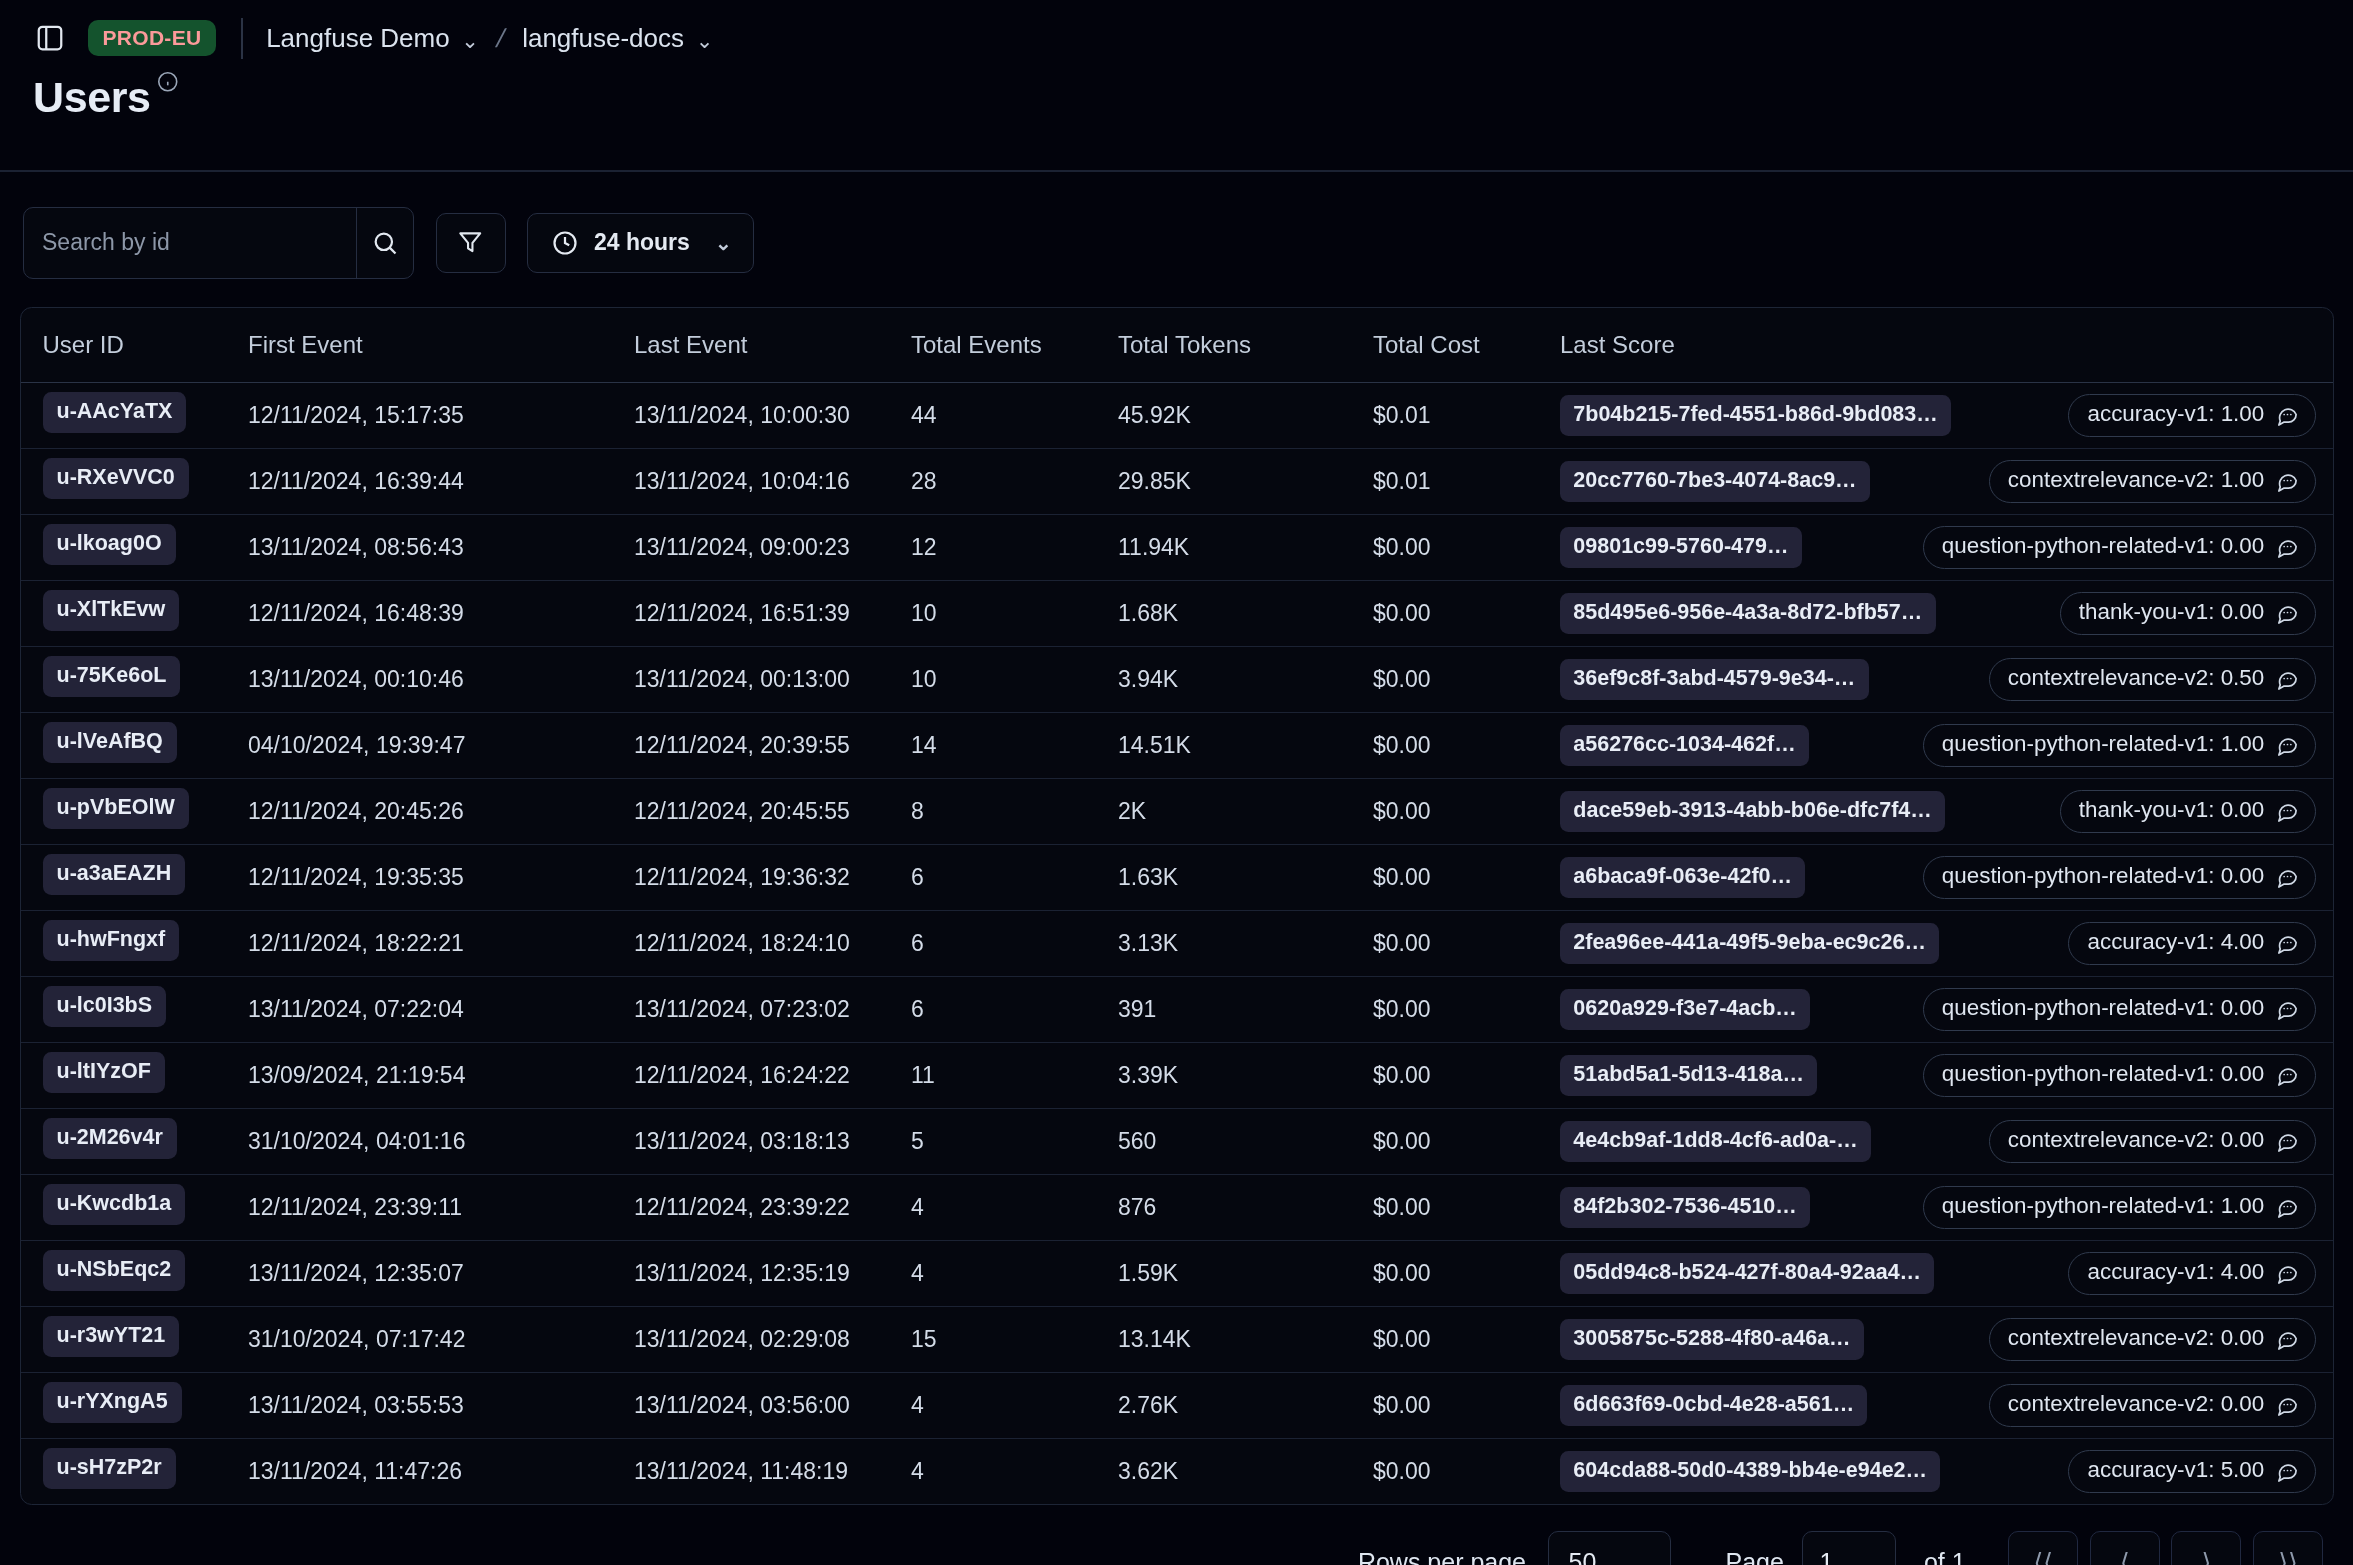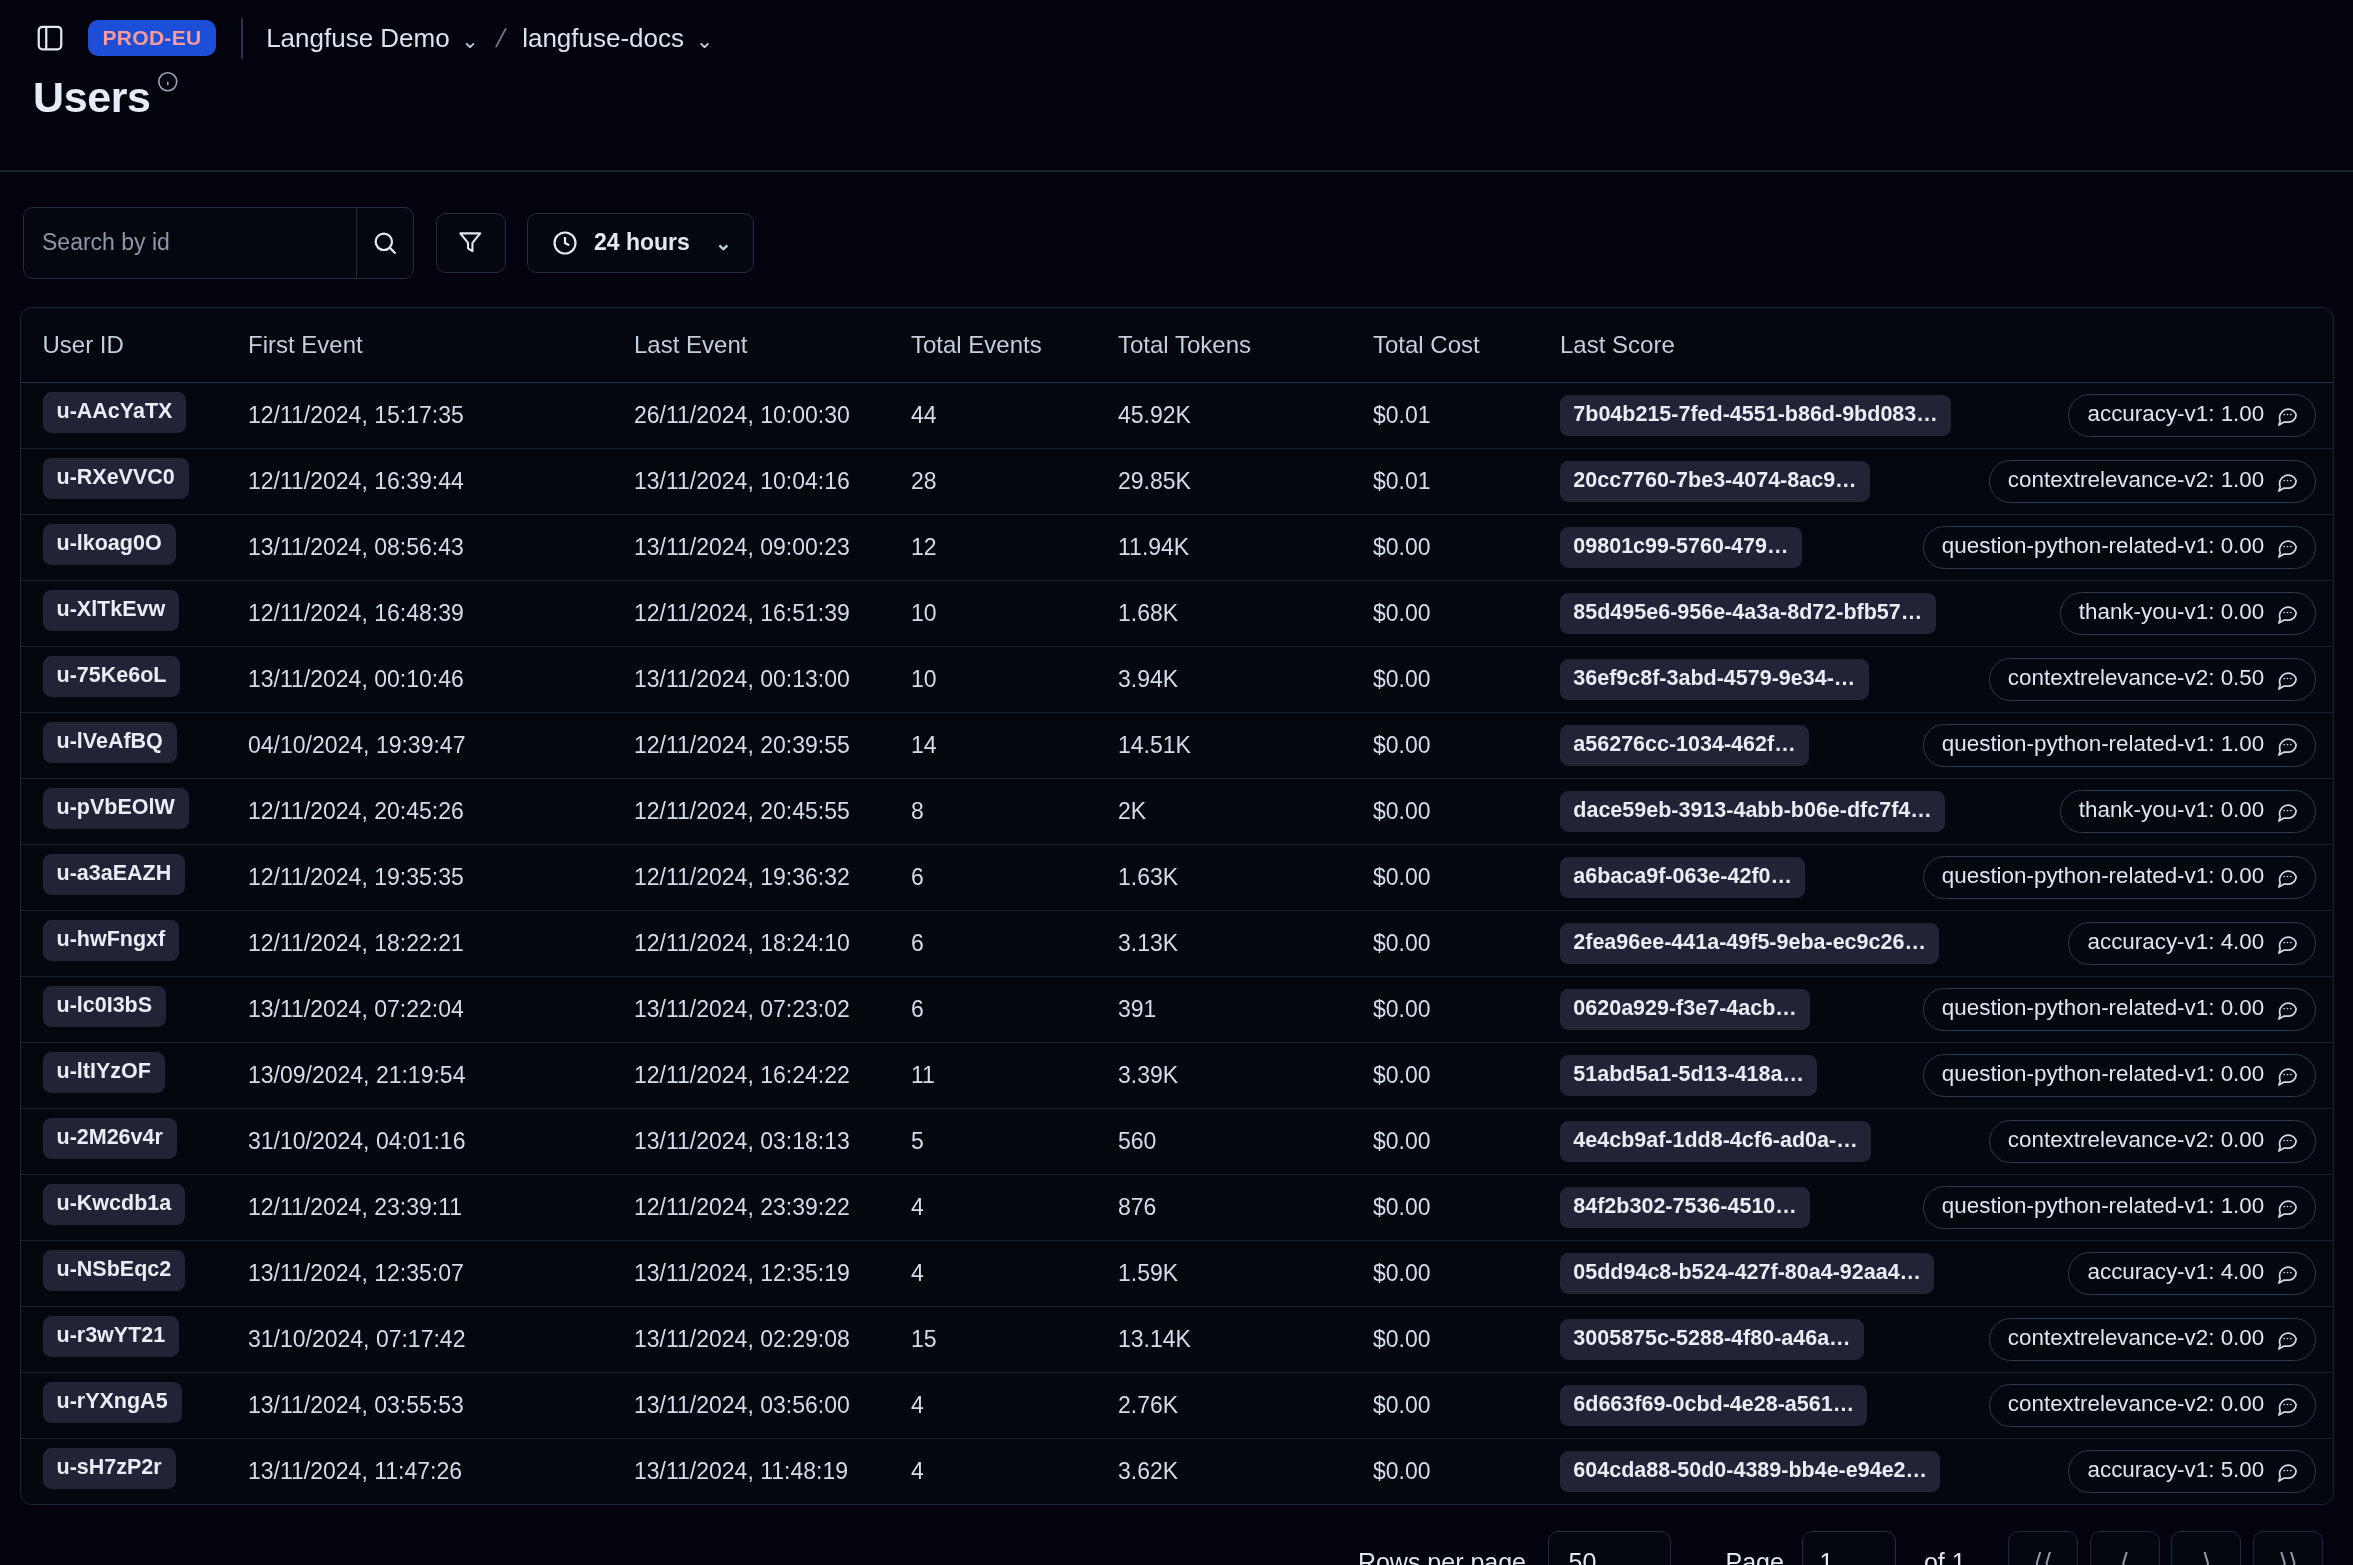--- a/index.html
+++ b/index.html
@@ -26,21 +26,21 @@
   }
   .panel-toggle {
     width: 33px; height: 33px;
     display: flex; align-items: center; justify-content: center;
     cursor: pointer;
     color: #e2e8f0;
   }
   .panel-toggle svg { display:block; }
   .env-badge {
     margin-left: 21.5px;
-    background: #1d4ed8;
+    background: #14532d;
     color: #fb9a9a;
     border-radius: 10px;
     font-size: 21px;
     font-weight: 700;
     letter-spacing: 0.3px;
     padding: 6.6px 15px 8.3px 15px;
     line-height: 1;
     cursor: pointer;
     font-family: "Liberation Sans", sans-serif;
   }
@@ -374,21 +374,21 @@
           <th>Total Events</th>
           <th>Total Tokens</th>
           <th>Total Cost</th>
           <th>Last Score</th>
         </tr>
       </thead>
       <tbody id="table-body">
           <tr>
             <td class="userid-cell"><span class="id-chip">u-AAcYaTX</span></td>
             <td>12/11/2024, 15:17:35</td>
-            <td>26/11/2024, 10:00:30</td>
+            <td>13/11/2024, 10:00:30</td>
             <td>44</td>
             <td>45.92K</td>
             <td>$0.01</td>
             <td>
               <div class="lastscore-cell">
                 <span class="trace-chip">7b04b215-7fed-4551-b86d-9bd083…</span>
                 <span class="spacer"></span>
                 <span class="score-badge">
                   <span>accuracy-v1: 1.00</span>
                   <span class="cmt">

